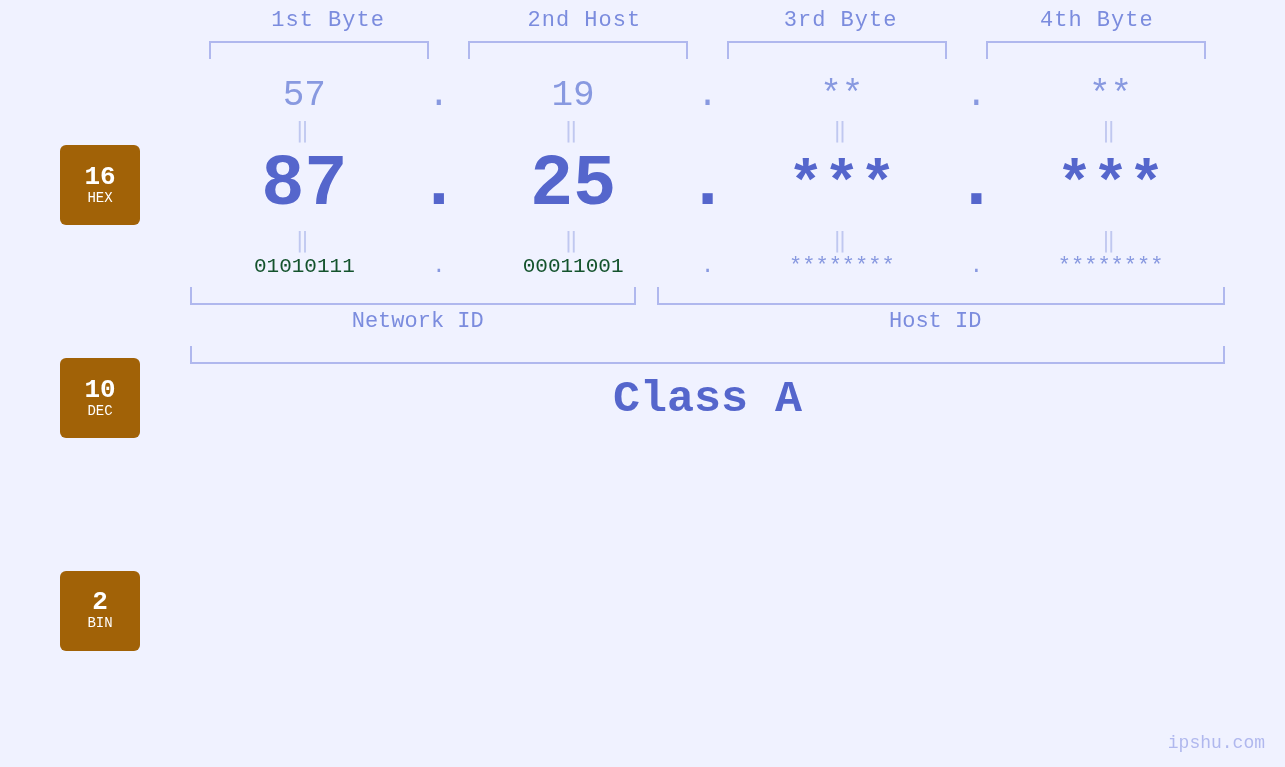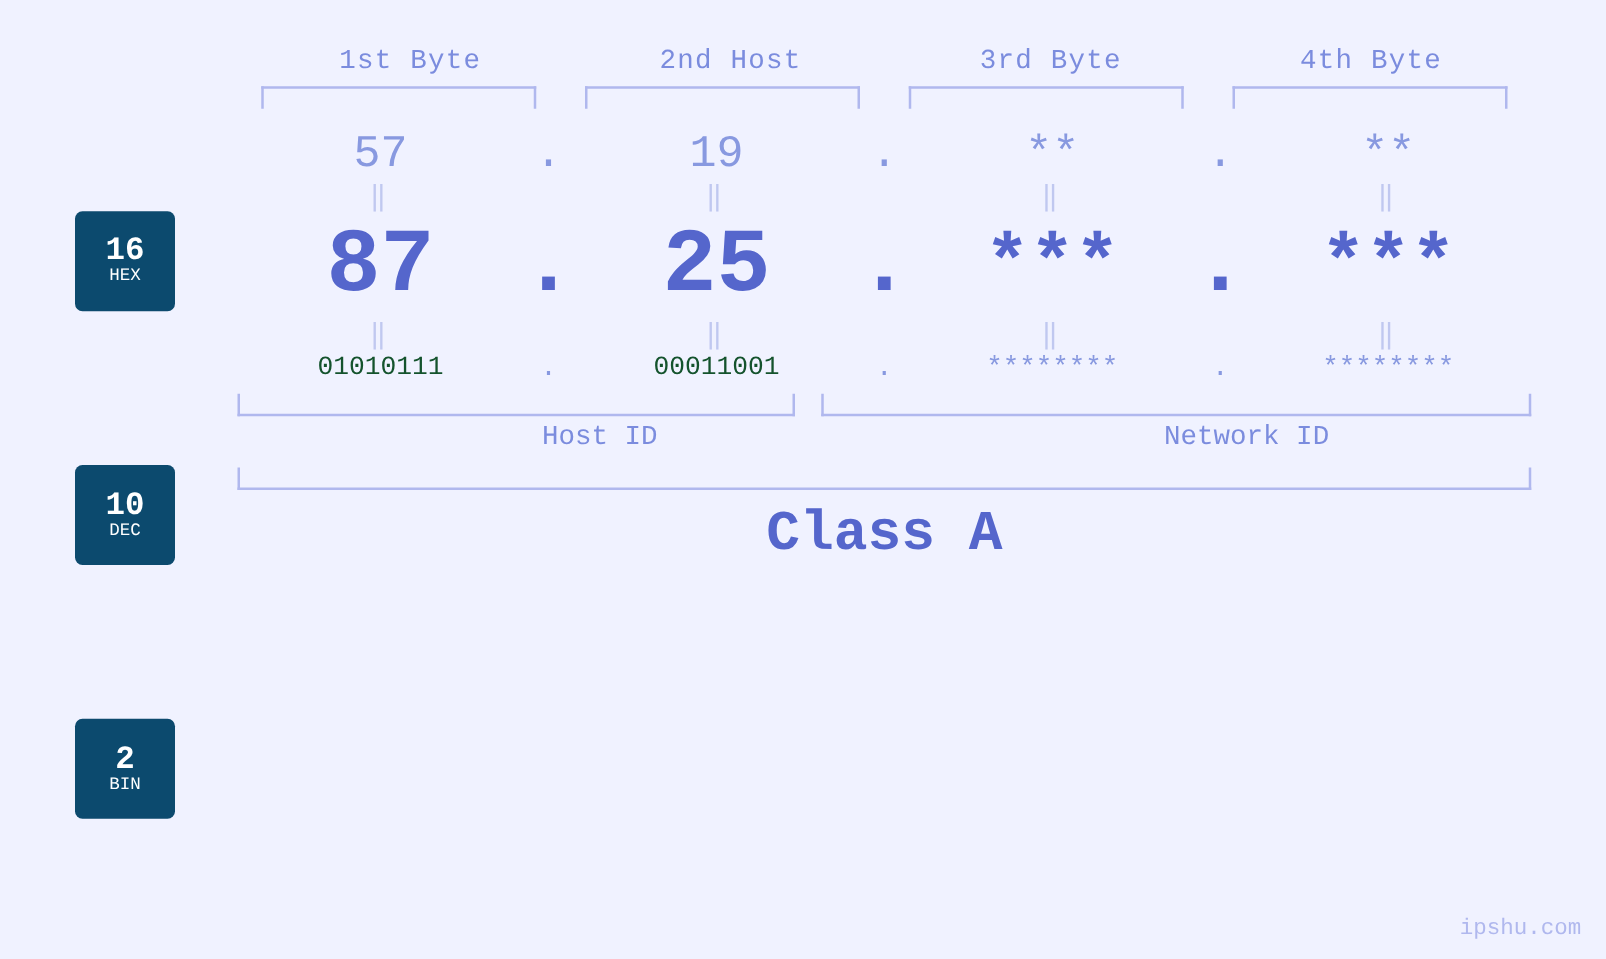--- a/index.html
+++ b/index.html
@@ -13,21 +13,21 @@
       position: relative;
     }
 
     .container {
       width: 1285px;
       height: 767px;
       position: relative;
       display: flex;
       flex-direction: column;
       align-items: center;
-      padding: 36px 60px 20px 60px;
+      padding: 8px 60px 20px 60px;
     }
 
     
     .byte-headers {
       display: flex;
       width: 100%;
       justify-content: flex-end;
       padding-left: 140px;
       margin-bottom: 8px;
     }
@@ -54,21 +54,21 @@
       display: flex;
       flex-direction: column;
       justify-content: space-around;
       width: 130px;
       padding-right: 20px;
       padding-top: 20px;
       padding-bottom: 30px;
     }
 
     .base-badge {
-      background: #0c4a6e;
+      background: #a16207;
       color: white;
       border-radius: 6px;
       width: 80px;
       height: 80px;
       display: flex;
       flex-direction: column;
       align-items: center;
       justify-content: center;
       font-family: 'Courier New', Courier, monospace;
     }
@@ -376,26 +376,26 @@
         <div style="flex:2.2; display:flex; padding-right: 1%;">
           <div style="flex:1; height:18px; border:2px solid #b0b8ee; border-top:none;"></div>
         </div>
 
         <div style="flex:2.8; display:flex; padding-left: 1%;">
           <div style="flex:1; height:18px; border:2px solid #b0b8ee; border-top:none;"></div>
         </div>
       </div>
 
       <div style="display:flex; margin-top:4px;">
+        <div style="flex:2.2; text-align:center;">
+          <span style="color:#7b8cde; font-size:22px; font-family:'Courier New',Courier,monospace;">Network ID</span>
+        </div>
         <div style="flex:2.8; text-align:center;">
           <span style="color:#7b8cde; font-size:22px; font-family:'Courier New',Courier,monospace;">Host ID</span>
         </div>
-        <div style="flex:2.2; text-align:center;">
-          <span style="color:#7b8cde; font-size:22px; font-family:'Courier New',Courier,monospace;">Network ID</span>
-        </div>
       </div>
 
       <div style="margin-top:12px; height:18px; border:2px solid #b0b8ee; border-top:none;"></div>
 
       <div class="class-row">Class A</div>
 
     </div>
   </div>
 
 </div>

